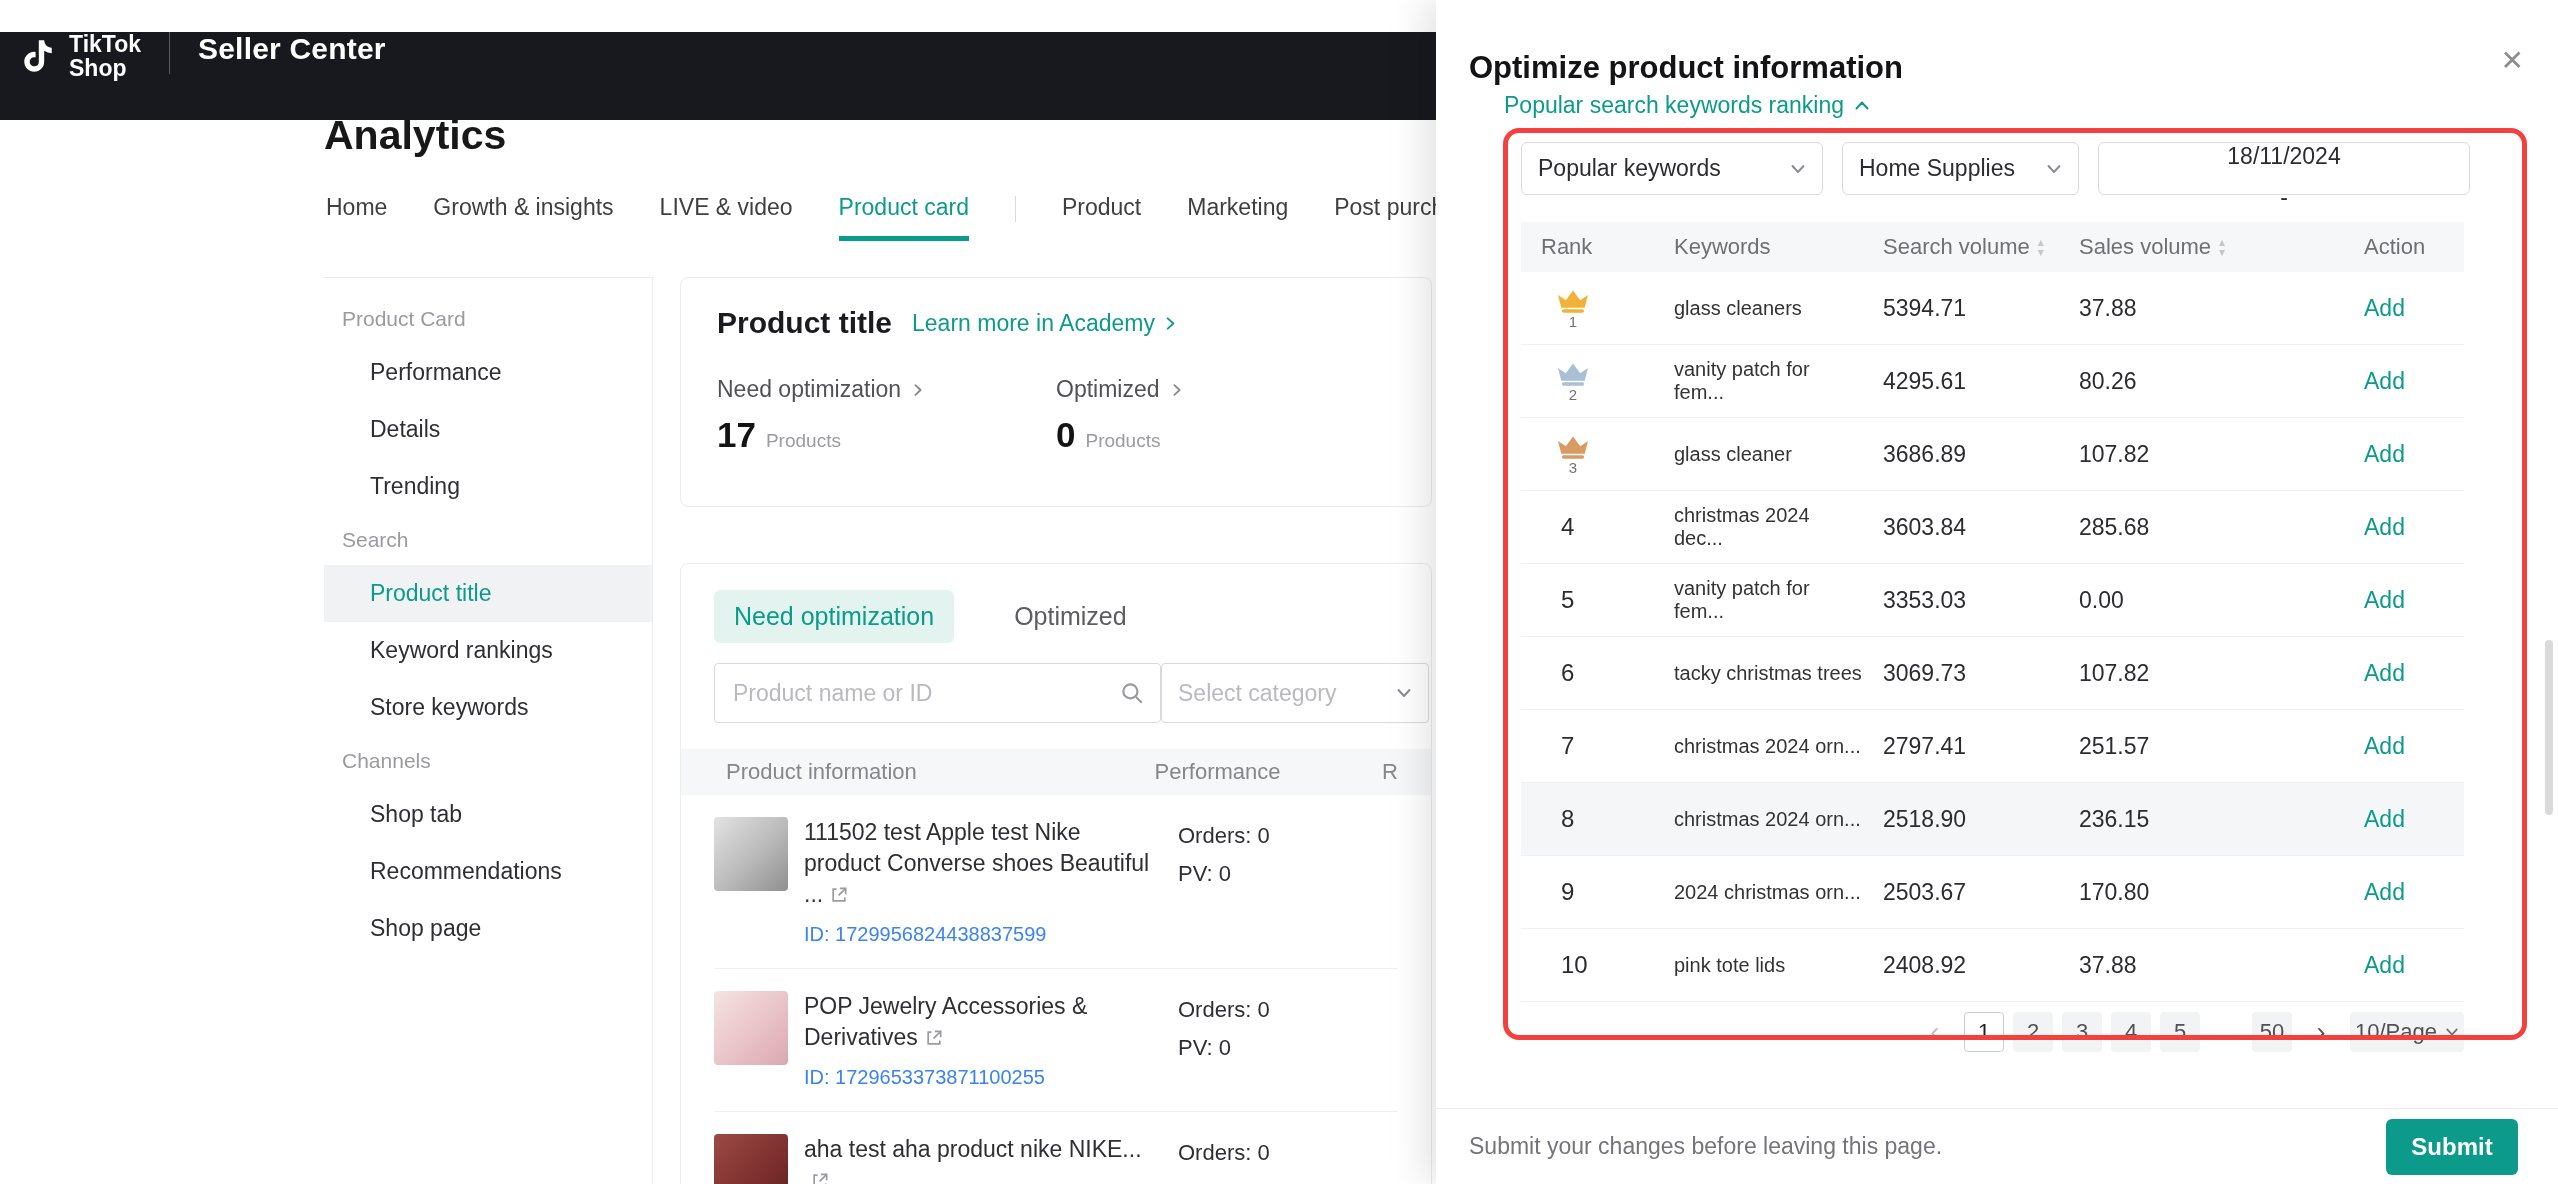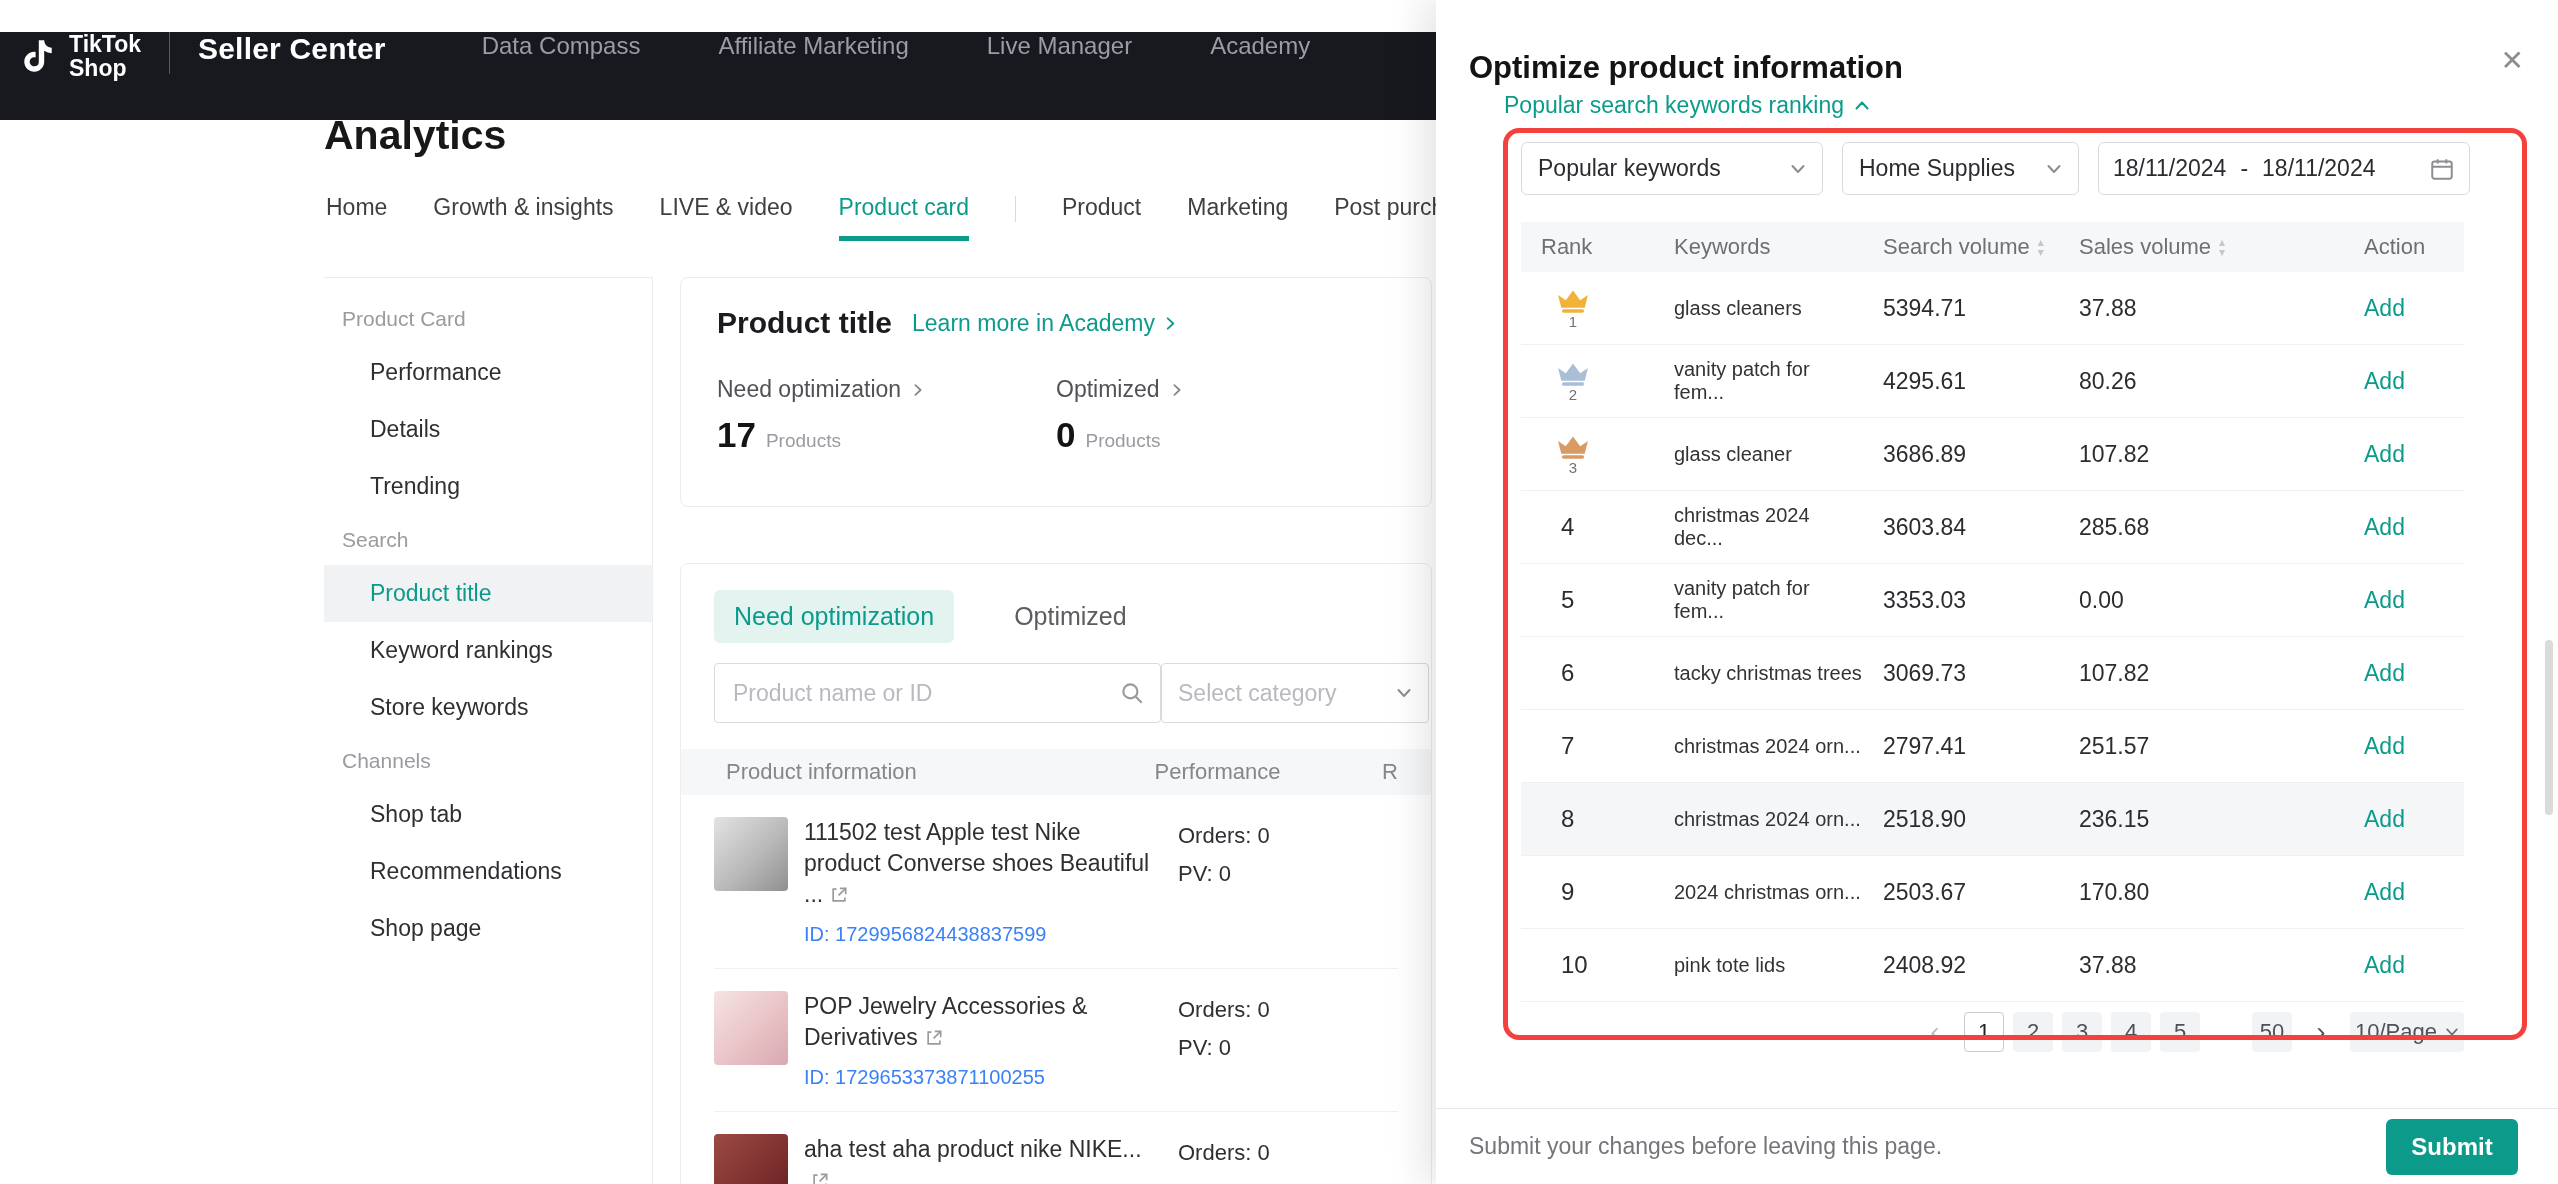--- a/index.html
+++ b/index.html
@@ -70,21 +70,21 @@
 
   
   .panel { position:absolute; left:1436px; top:0; width:1122px; height:1184px; background:#fff; box-shadow:-14px 0 34px rgba(0,0,0,.10); z-index:20; }
   .panel-title { position:absolute; left:33px; top:50px; font-size:31px; font-weight:700; color:#141417; }
   .panel-close { position:absolute; right:34px; top:44px; font-size:28px; color:#8c8c92; cursor:pointer; }
   .section-link { position:absolute; left:68px; top:92px; display:flex; gap:10px; align-items:center; color:#0c9b8a; font-size:23px; cursor:pointer; }
   .red-box { position:absolute; left:67px; top:128px; width:1024px; height:912px; border:5px solid #f5413d; border-radius:16px; pointer-events:none; z-index:40; }
   .pfilters { position:absolute; left:85px; top:142px; display:flex; gap:19px; }
   .pf-select { height:53px; border:1px solid #dadade; border-radius:6px; display:flex; align-items:center; justify-content:space-between; padding:0 16px; font-size:23px; color:#2c2c30; cursor:pointer; background:#fff;text-align:center; }
   .pf-kw { width:302px; } .pf-cat { width:237px; }
-  .pf-date { width:372px; height:53px; border:1px solid #dadade; border-radius:6px; display:flex; align-items:center; gap:14px; padding:0 14px; font-size:23px; color:#2c2c30; cursor:pointer; background:#fff; }
+  .pf-date { width:372px; height:53px; border:1px solid #dadade; border-radius:6px; display:flex; align-items:center; gap:14px; padding:0 14px; font-size:23px; color:#2c2c30; cursor:pointer; background:#fff;flex-direction:column; }
   .pf-date .spacer { flex:1; }
 
   .ktable { position:absolute; left:85px; top:222px; width:943px; }
   .khead, .krow { display:grid; grid-template-columns:133px 209px 196px 285px 1fr; align-items:center; }
   .khead { height:50px; background:#f6f7f8; font-size:22px; color:#6f6f75; }
   .khead > div { padding-left:20px; display:flex; align-items:center; gap:8px; }
   .sorter { display:flex; flex-direction:column; line-height:10px; font-size:12px; color:#c6c6cc; cursor:pointer; }
   .krow { height:73px; border-bottom:1px solid #f0f0f2; font-size:23px; color:#2c2c30; background:#fff; }
   .krow.hl { background:#f5f6f7; }
   .k-rank { padding-left:40px; font-size:24px; display:flex; align-items:center; }
@@ -121,26 +121,20 @@
       <svg width="42" height="46" viewBox="0 0 24 24" fill="#ffffff">
           <path d="M16.6 5.82A4.28 4.28 0 0 1 15.54 3h-3.09v12.4a2.6 2.6 0 0 1-2.59 2.5c-1.42 0-2.6-1.16-2.6-2.6 0-1.72 1.66-3.01 3.37-2.48V9.66c-3.45-.46-6.47 2.22-6.47 5.64 0 3.33 2.76 5.7 5.69 5.7 3.14 0 5.69-2.55 5.69-5.7V9.01a7.35 7.35 0 0 0 4.3 1.38V7.3c-1.24-.14-2.43-.66-3.24-1.48z"></path>
         </svg>
       <div class="logo-text">
         <span>TikTok</span>
         <span>Shop</span>
       </div>
     </div>
     <div class="nav-divider"></div>
     <div class="brand">Seller Center</div>
-    <nav class="nav-items">
-      <span>Data Compass</span>
-      <span>Affiliate Marketing</span>
-      <span>Live Manager</span>
-      <span>Academy</span>
-    </nav>
   </header>
 
   <h1 class="page-title">Analytics</h1>
   <div class="page-tabs">
     <span class="ptab">Home</span>
     <span class="ptab">Growth &amp; insights</span>
     <span class="ptab">LIVE &amp; video</span>
     <span class="ptab active">Product card</span>
     <span class="ptab-divider"></span>
     <span class="ptab">Product</span>

